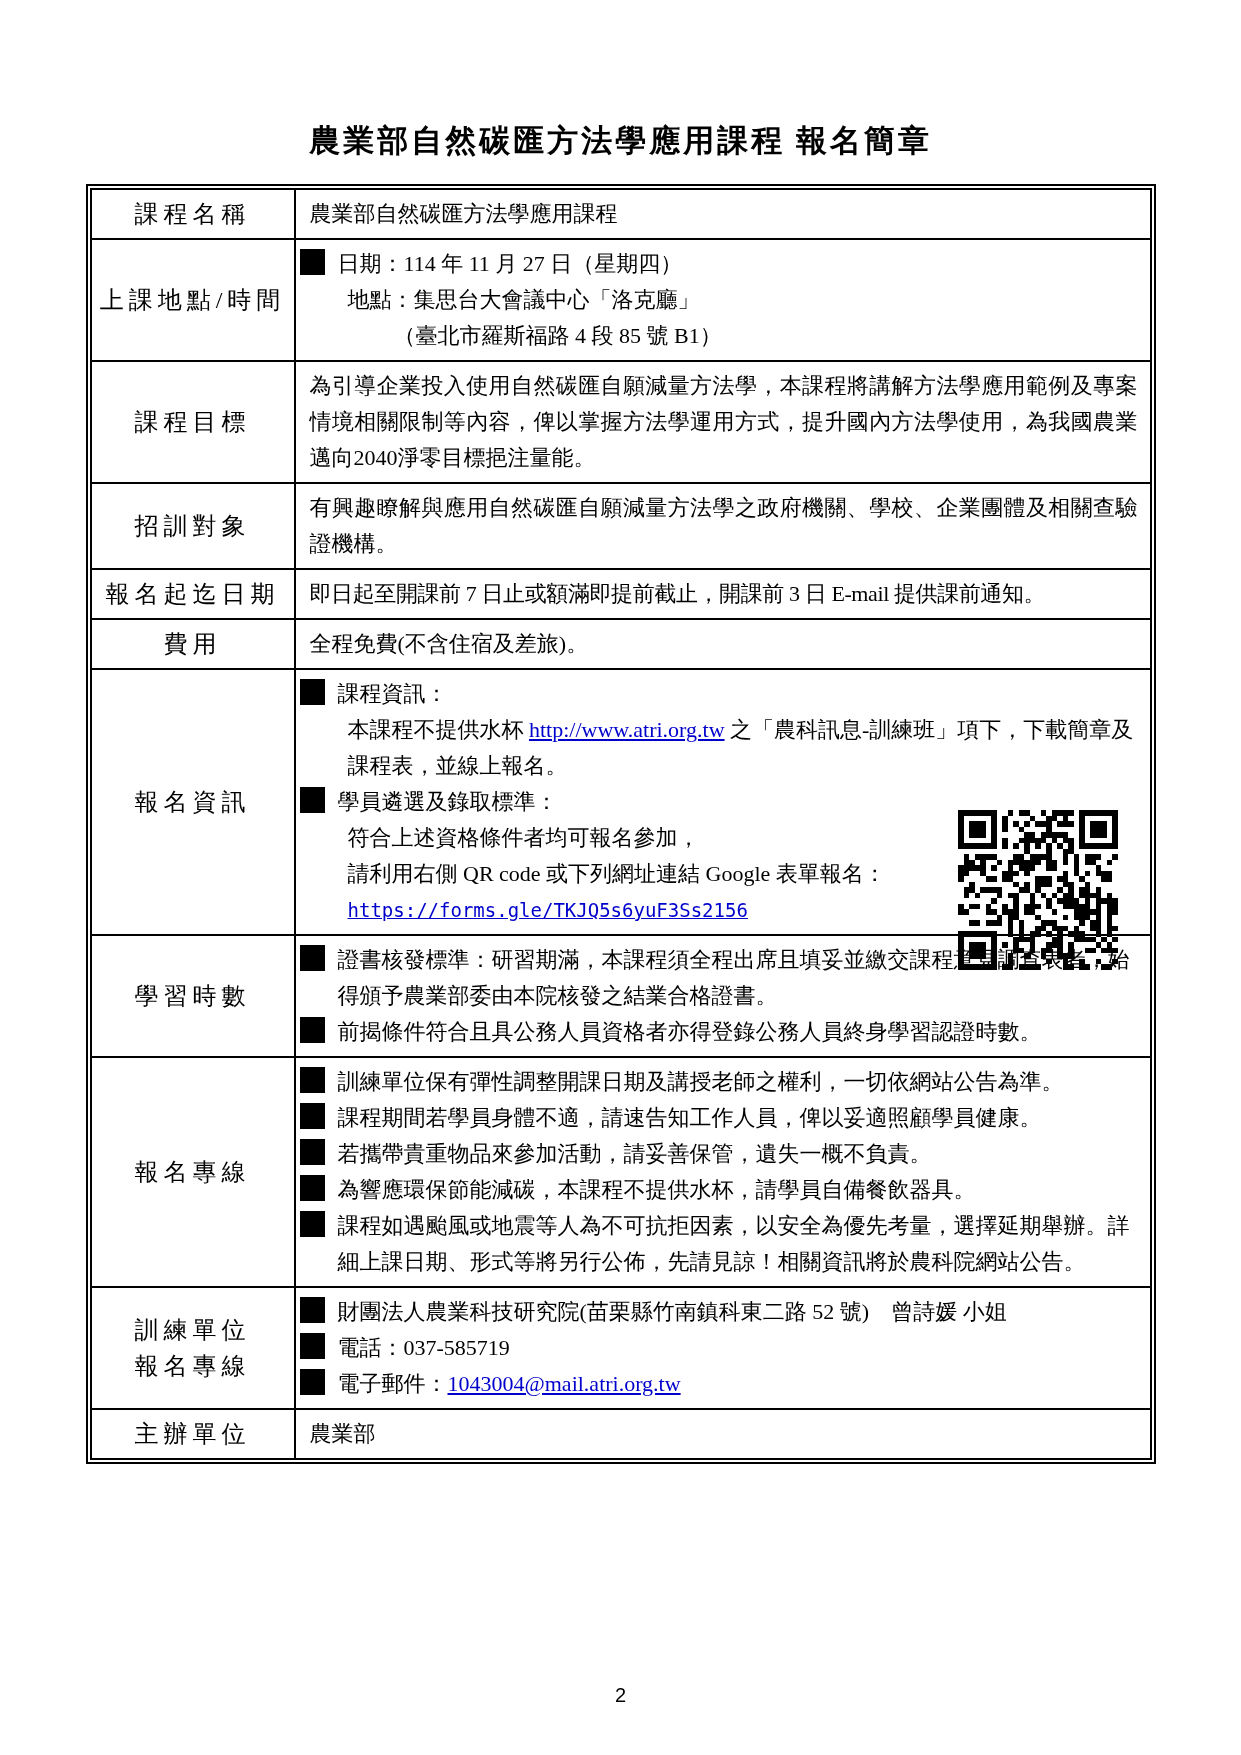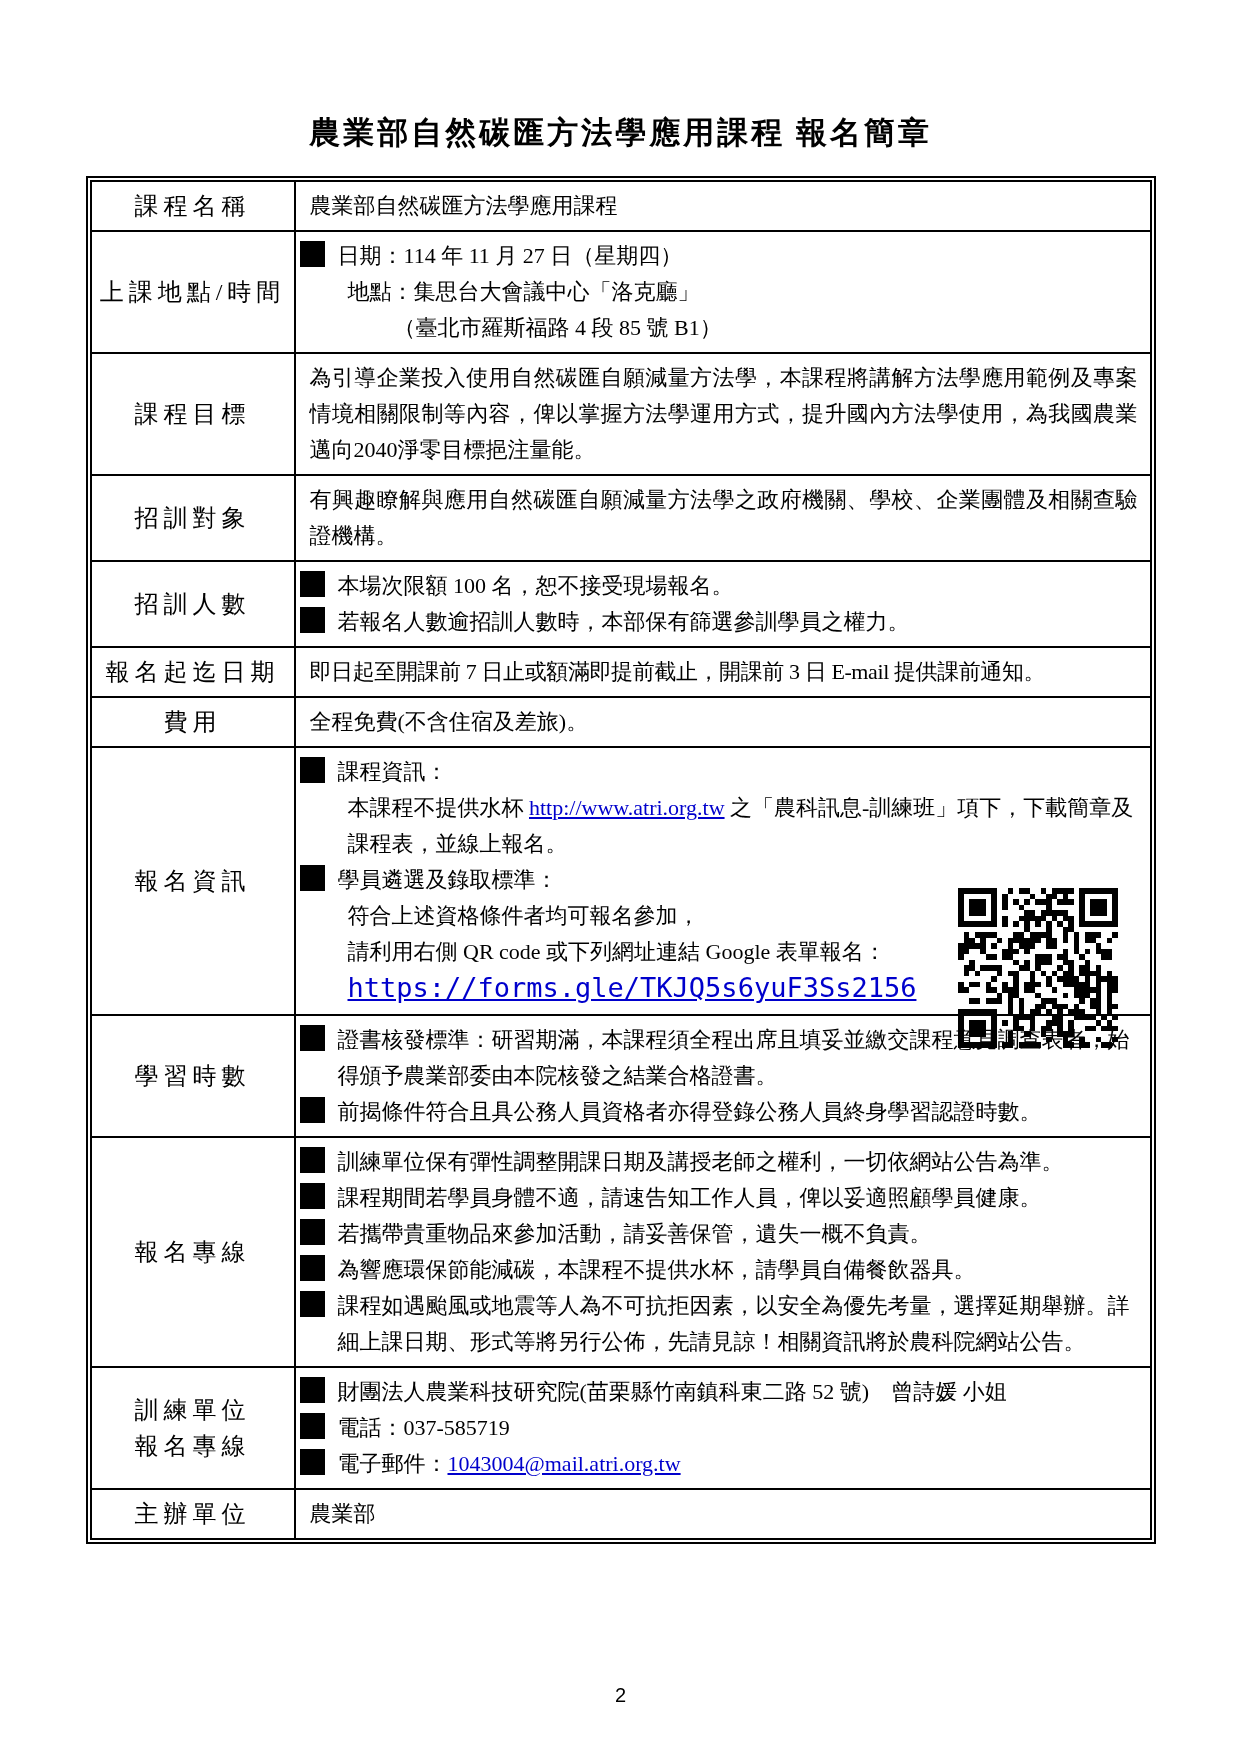--- a/index.html
+++ b/index.html
@@ -4,21 +4,21 @@
 <style>
   html,body{margin:0;padding:0;background:#fff;}
   .page{
     position:relative;
     width:1241px;height:1755px;
     background:#fff;color:#000;
     font-family:"Liberation Serif","DejaVu Serif",serif;
     overflow:hidden;
   }
   .doc-title{
-    margin:0;
+    margin:8px;
     padding-top:112px;
     text-align:center;
     font-size:31px;
     font-weight:bold;
     letter-spacing:3px;
   }
   table.doc-table{
     width:1062px;
     margin:26px auto 0 auto;
     border-collapse:collapse;
@@ -47,21 +47,21 @@
   .block.ind2{padding-left:84px;}
   .block.tight{white-space:nowrap;letter-spacing:-0.4px;}
   .sq{
     display:inline-block;
     width:25px;height:26px;
     background:#000;
     margin-right:13px;
     vertical-align:-4px;
   }
   a.lnk{color:var(--link,#0000cc);text-decoration:underline;cursor:pointer;}
-  a.lnk.mono{font-family:"DejaVu Sans Mono",monospace;font-size:27px;letter-spacing:0;}
+  a.lnk.mono{font-family:"DejaVu Sans Mono",monospace;font-size:19px;letter-spacing:0;}
   .qr{
     position:absolute;
     right:32px;top:140px;
     width:160px;height:160px;
   }
   .page-number{
     position:absolute;
     left:0;right:0;
     bottom:48px;
     text-align:center;
@@ -102,29 +102,20 @@
           <td class="content justify">
             <div class="block"><span>為引導企業投入使用自然碳匯自願減量方法學，本課程將講解方法學應用範例及專案情境相關限制等內容，俾以掌握方法學運用方式，提升國內方法學使用，為我國農業邁向2040淨零目標挹注量能。</span></div>
           </td>
         </tr>
         <tr>
           <td class="label">
             <div class="label-line">招訓對象</div>
           </td>
           <td class="content justify">
             <div class="block"><span>有興趣瞭解與應用自然碳匯自願減量方法學之政府機關、學校、企業團體及相關查驗證機構。</span></div>
-          </td>
-        </tr>
-        <tr>
-          <td class="label">
-            <div class="label-line">招訓人數</div>
-          </td>
-          <td class="content">
-            <div class="block hang"><span class="sq"></span><span>本場次限額 100 名，恕不接受現場報名。</span></div>
-            <div class="block hang"><span class="sq"></span><span>若報名人數逾招訓人數時，本部保有篩選參訓學員之權力。</span></div>
           </td>
         </tr>
         <tr>
           <td class="label">
             <div class="label-line">報名起迄日期</div>
           </td>
           <td class="content">
             <div class="block tight"><span>即日起至開課前 7 日止或額滿即提前截止，開課前 3 日 E-mail 提供課前通知。</span></div>
           </td>
         </tr>

